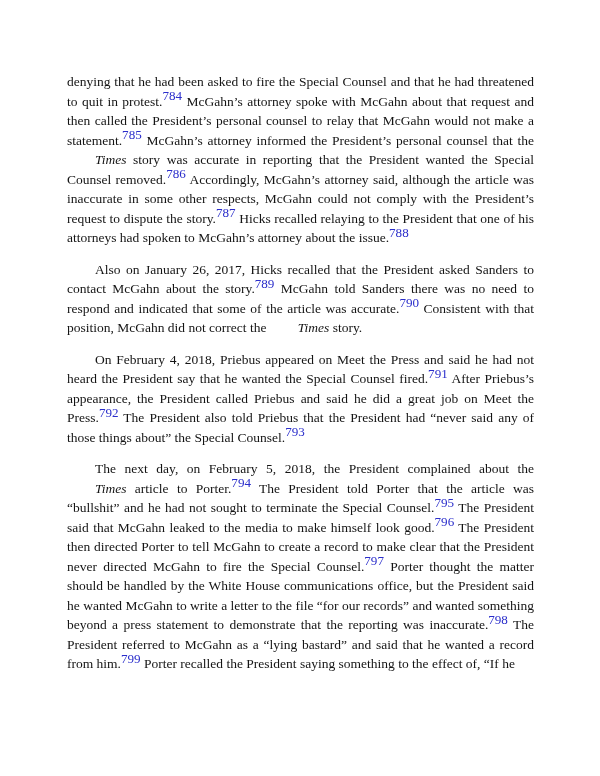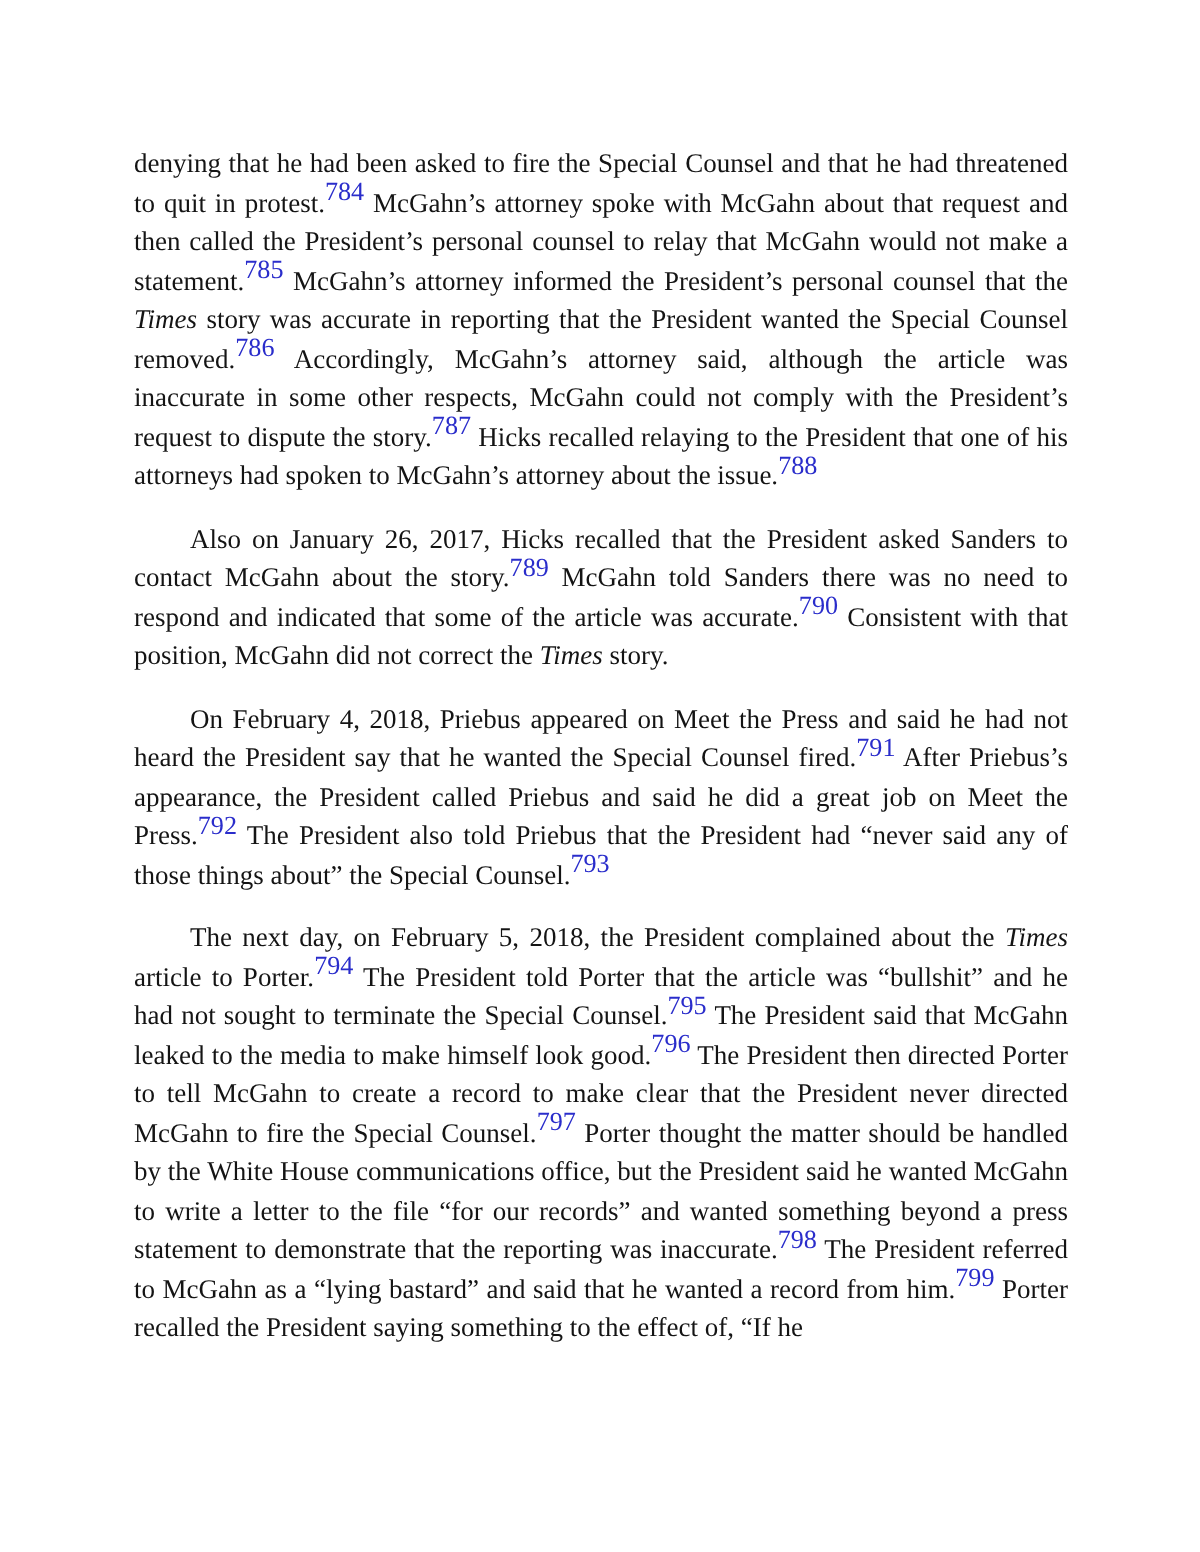--- a/index.html
+++ b/index.html
@@ -22,20 +22,21 @@
   }
   .content p {
     margin: 0 0 12px 0;
     text-align: justify;
   }
   .content p.indent {
     text-indent: 28px;
   }
   .italic {
     font-style: italic;
+    margin-left: 28px;
   }
   .footnote-ref {
     color: var(--fn-color, #2929cc);
     position: relative;
     top: -0.42em;
     font-size: 0.97em;
     line-height: 0;
     margin-top: 32px;
   }
 </style>

